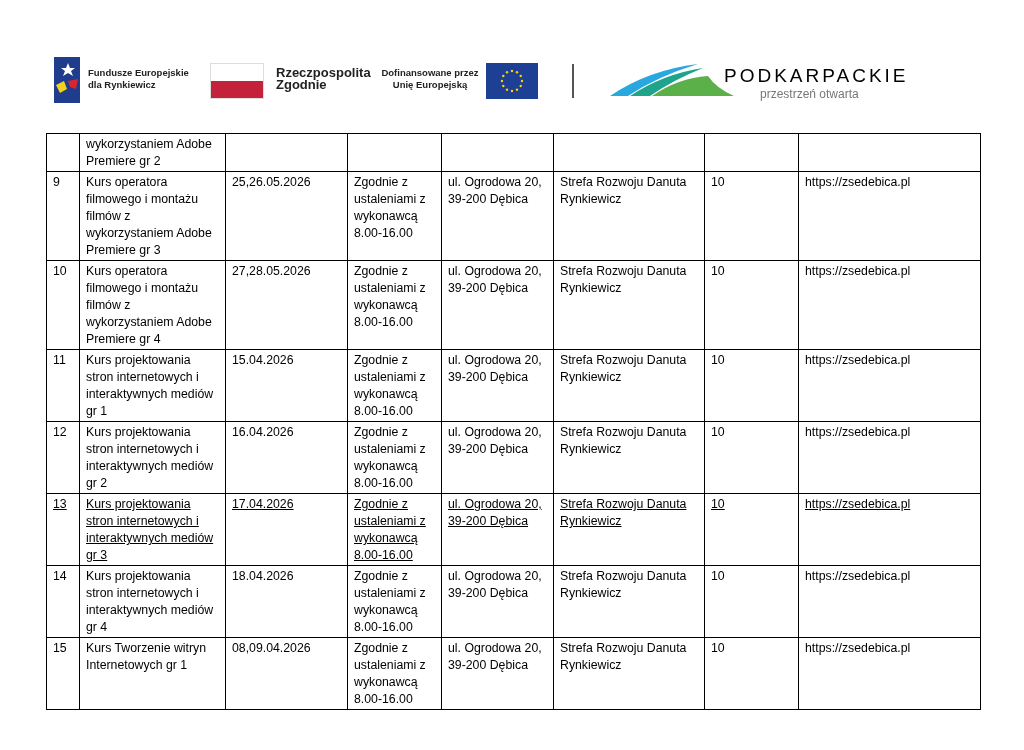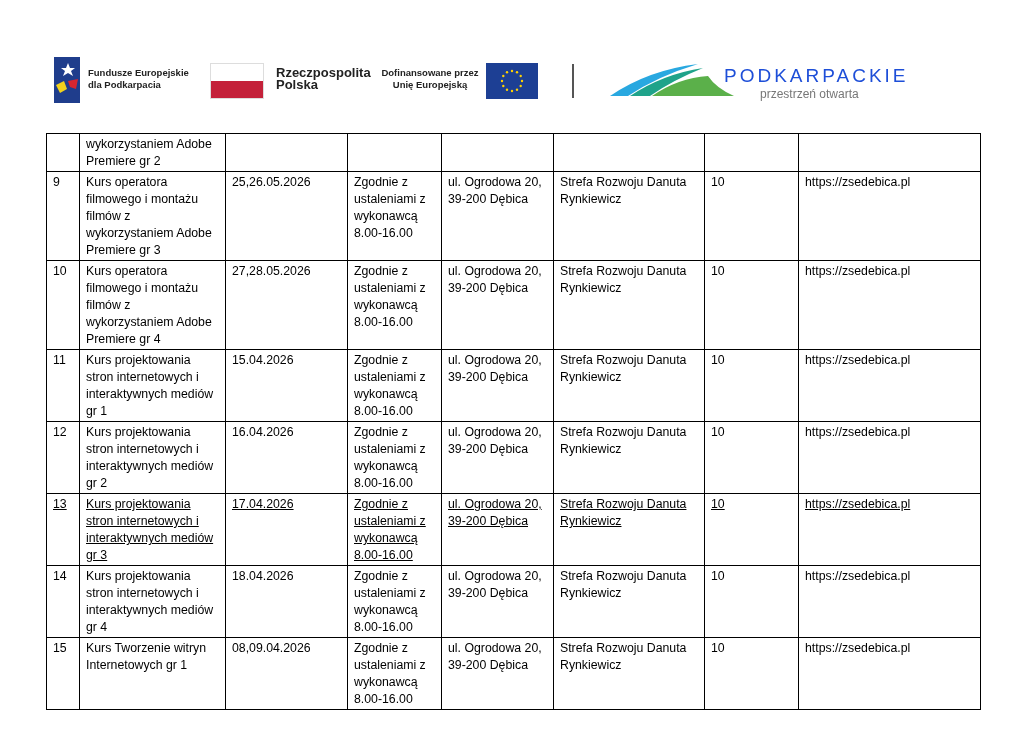--- a/index.html
+++ b/index.html
@@ -8,49 +8,49 @@
   .logo-fe{position:absolute;left:54px;top:57px;width:26px;height:46px;background:#1f3d8c;}
   .fe-text{position:absolute;left:88px;top:67px;font-size:9.5px;font-weight:bold;line-height:12px;color:#222;}
   .flag{position:absolute;left:210px;top:63px;width:54px;height:36px;border:1px solid #ddd;box-sizing:border-box;}
   .flag .w{height:50%;background:#fff;}
   .flag .r{height:50%;background:#c4213a;}
   .rp-text{position:absolute;left:276px;top:67px;font-size:13px;font-weight:bold;line-height:12px;color:#222;}
   .eu-text{position:absolute;left:380px;top:67px;font-size:9.5px;font-weight:bold;line-height:12px;color:#222;text-align:center;width:100px;}
   .eu-flag{position:absolute;left:486px;top:63px;width:52px;height:36px;background:#1d3f94;}
   .divider{position:absolute;left:572px;top:64px;width:2px;height:34px;background:#555;}
   .pk-swoosh{position:absolute;left:608px;top:62px;width:128px;height:36px;}
-  .pk-title{position:absolute;left:724px;top:65px;font-size:19px;letter-spacing:3px;color:#1d4ed8;}
+  .pk-title{position:absolute;left:724px;top:65px;font-size:19px;letter-spacing:3px;color:#000000;}
   .pk-sub{position:absolute;left:760px;top:87px;font-size:12px;color:#777;}
   table{position:absolute;left:46px;top:133px;border-collapse:collapse;font-size:12.3px;line-height:17px;padding-left:32px;}
   td{border:1px solid #000;vertical-align:top;padding:2px 6px 1px 6px;box-sizing:border-box;}
   .c0{width:33px;} .c1{width:146px;} .c2{width:122px;} .c3{width:94px;} .c4{width:112px;} .c5{width:151px;} .c6{width:94px;} .c7{width:182px;}
 </style>
 </head>
 <body>
 
 <div class="header">
   <div class="logo-fe">
     <svg width="26" height="46" viewBox="0 0 26 46">
         <rect width="26" height="46" fill="#1f3d8c"></rect>
         <polygon points="14,6 16,11 21,11 17,14 19,19 14,16 9,19 11,14 7,11 12,11" fill="#fff"></polygon>
         <polygon points="2,28 10,24 13,32 6,36" fill="#f2d21c"></polygon>
         <polygon points="14,24 24,22 22,32 16,30" fill="#d72630"></polygon>
       </svg>
   </div>
   <div class="fe-text">
     <div>Fundusze Europejskie</div>
-    <div>dla Podkarpacia</div>
+    <div>dla Rynkiewicz</div>
   </div>
   <div class="flag">
       <div class="w"></div>
       <div class="r"></div>
     </div>
   <div class="rp-text">
     <div>Rzeczpospolita</div>
-    <div>Polska</div>
+    <div>Zgodnie</div>
   </div>
   <div class="eu-text">
     <div>Dofinansowane przez</div>
     <div>Unię Europejską</div>
   </div>
   <div class="eu-flag">
     <svg width="52" height="36" viewBox="0 0 52 36">
         <g fill="#ffd200">
           <circle cx="26" cy="8" r="1.2"></circle>
           <circle cx="31" cy="9.3" r="1.2"></circle>

